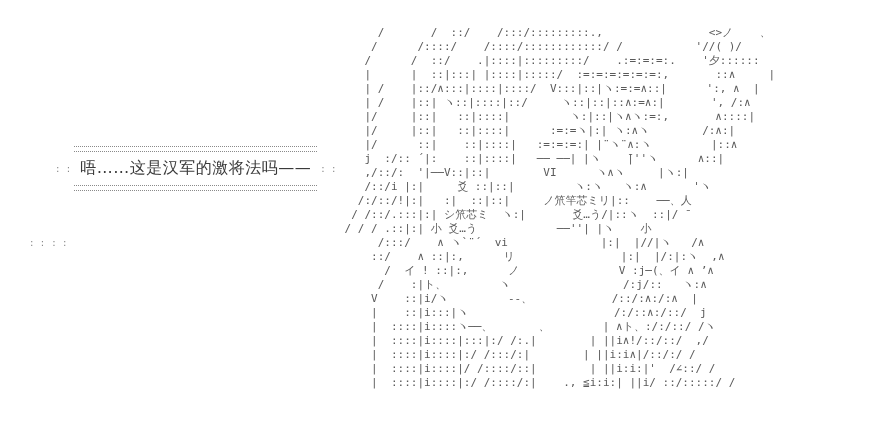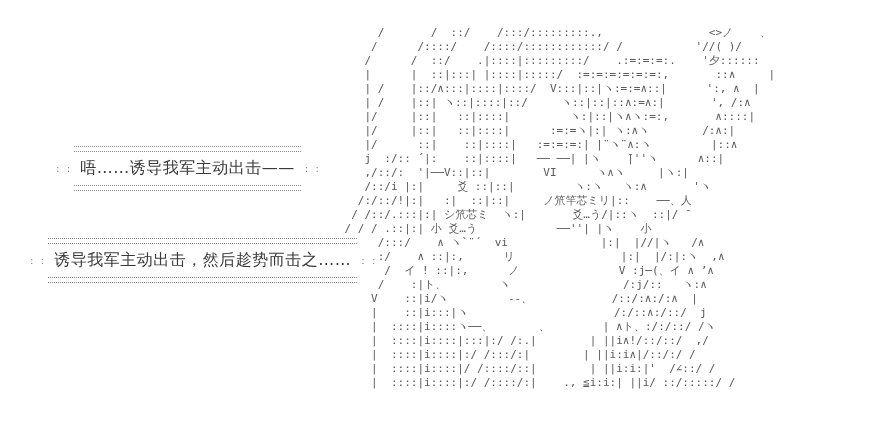--- a/index.html
+++ b/index.html
@@ -93,29 +93,24 @@
      |  ::::|i::::ヽ──、       、        | ∧ト、:/:/::/ /ヽ
      |  ::::|i::::|:::|:/ /:.|        | ||i∧!/::/::/  ,/
      |  ::::|i::::|:/ /:::/:|        | ||i:i∧|/::/:/ /
      |  ::::|i::::|/ /::::/::|        | ||i:i:|'  /∠::/ /
      |  ::::|i::::|:/ /::::/:|    ., ≦i:i:| ||i/ ::/:::::/ /</pre>
 
   <div class="bubble bubble-1">
     <span class="corner">: :</span>
     <span class="mid">
       <span class="dots"></span>
-      <span class="text">唔……诱导我军主动出击——</span>
+      <span class="text">唔……这是汉军的激将法吗——</span>
       <span class="dots"></span>
     </span>
     <span class="corner">: :</span>
   </div>
 
   <div class="bubble bubble-2">
     <span class="corner">: :</span>
-    <span class="mid">
-      <span class="dots"></span>
-      <span class="text">诱导我军主动出击，然后趁势而击之……</span>
-      <span class="dots"></span>
-    </span>
     <span class="corner">: :</span>
   </div>
 
 </div>
 
 </body></html>

